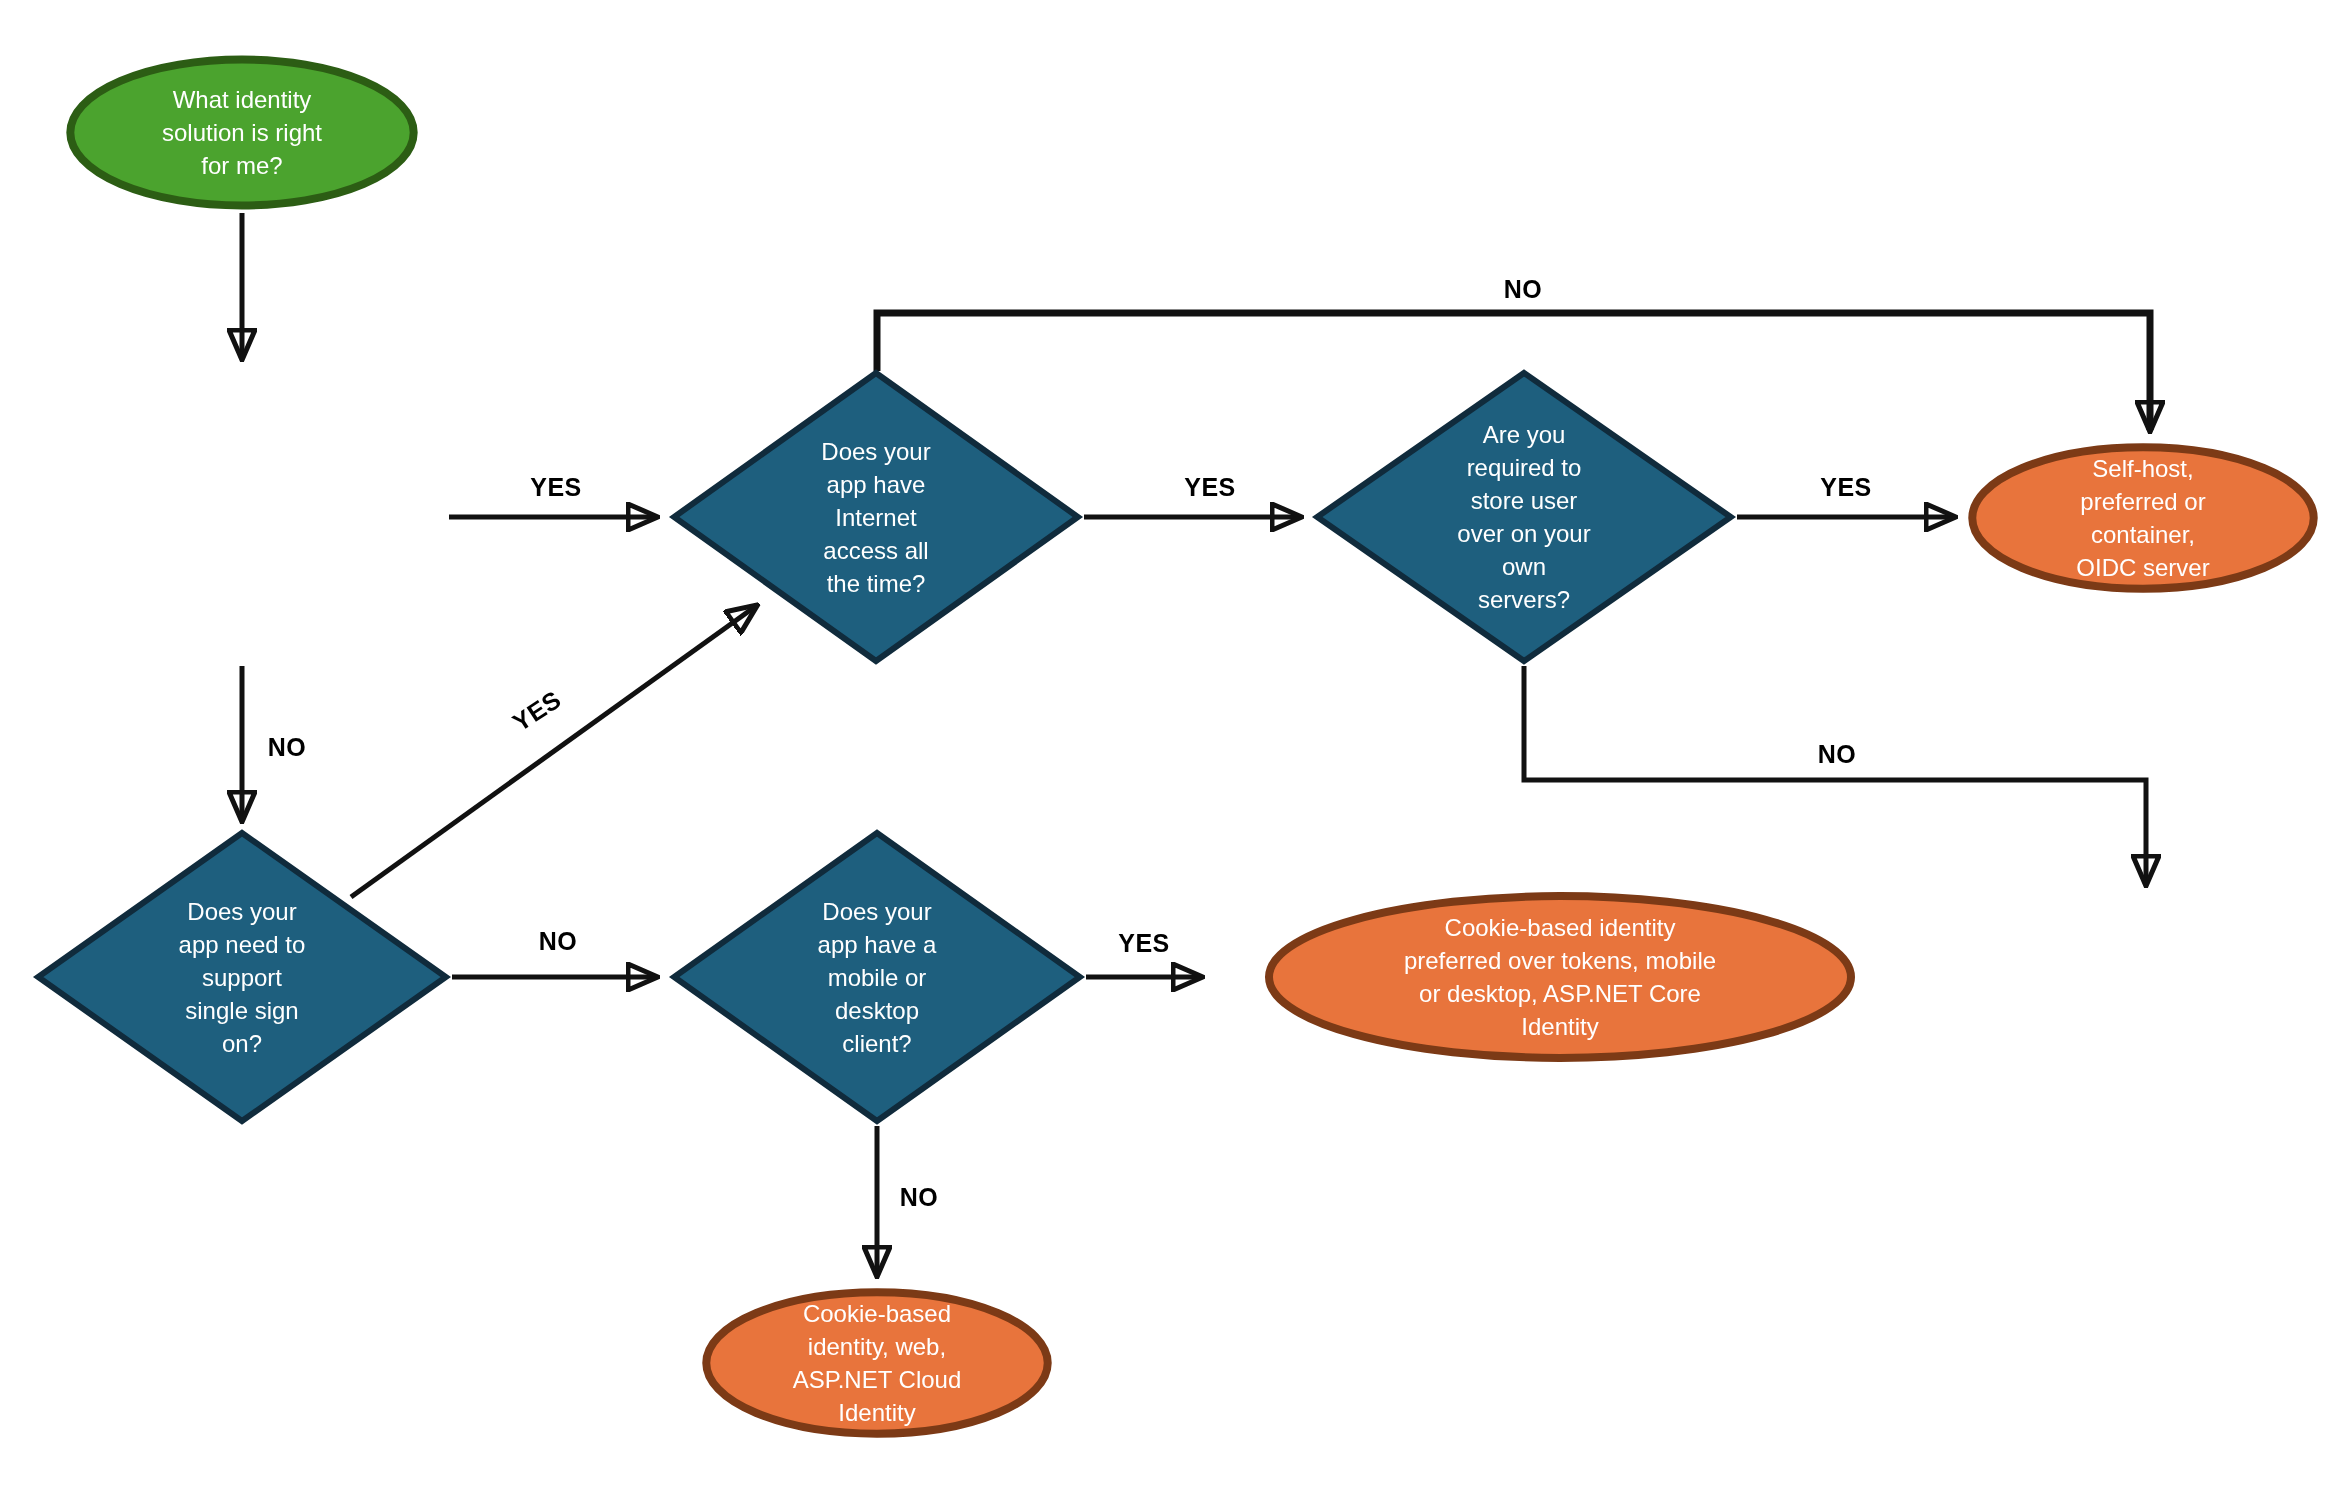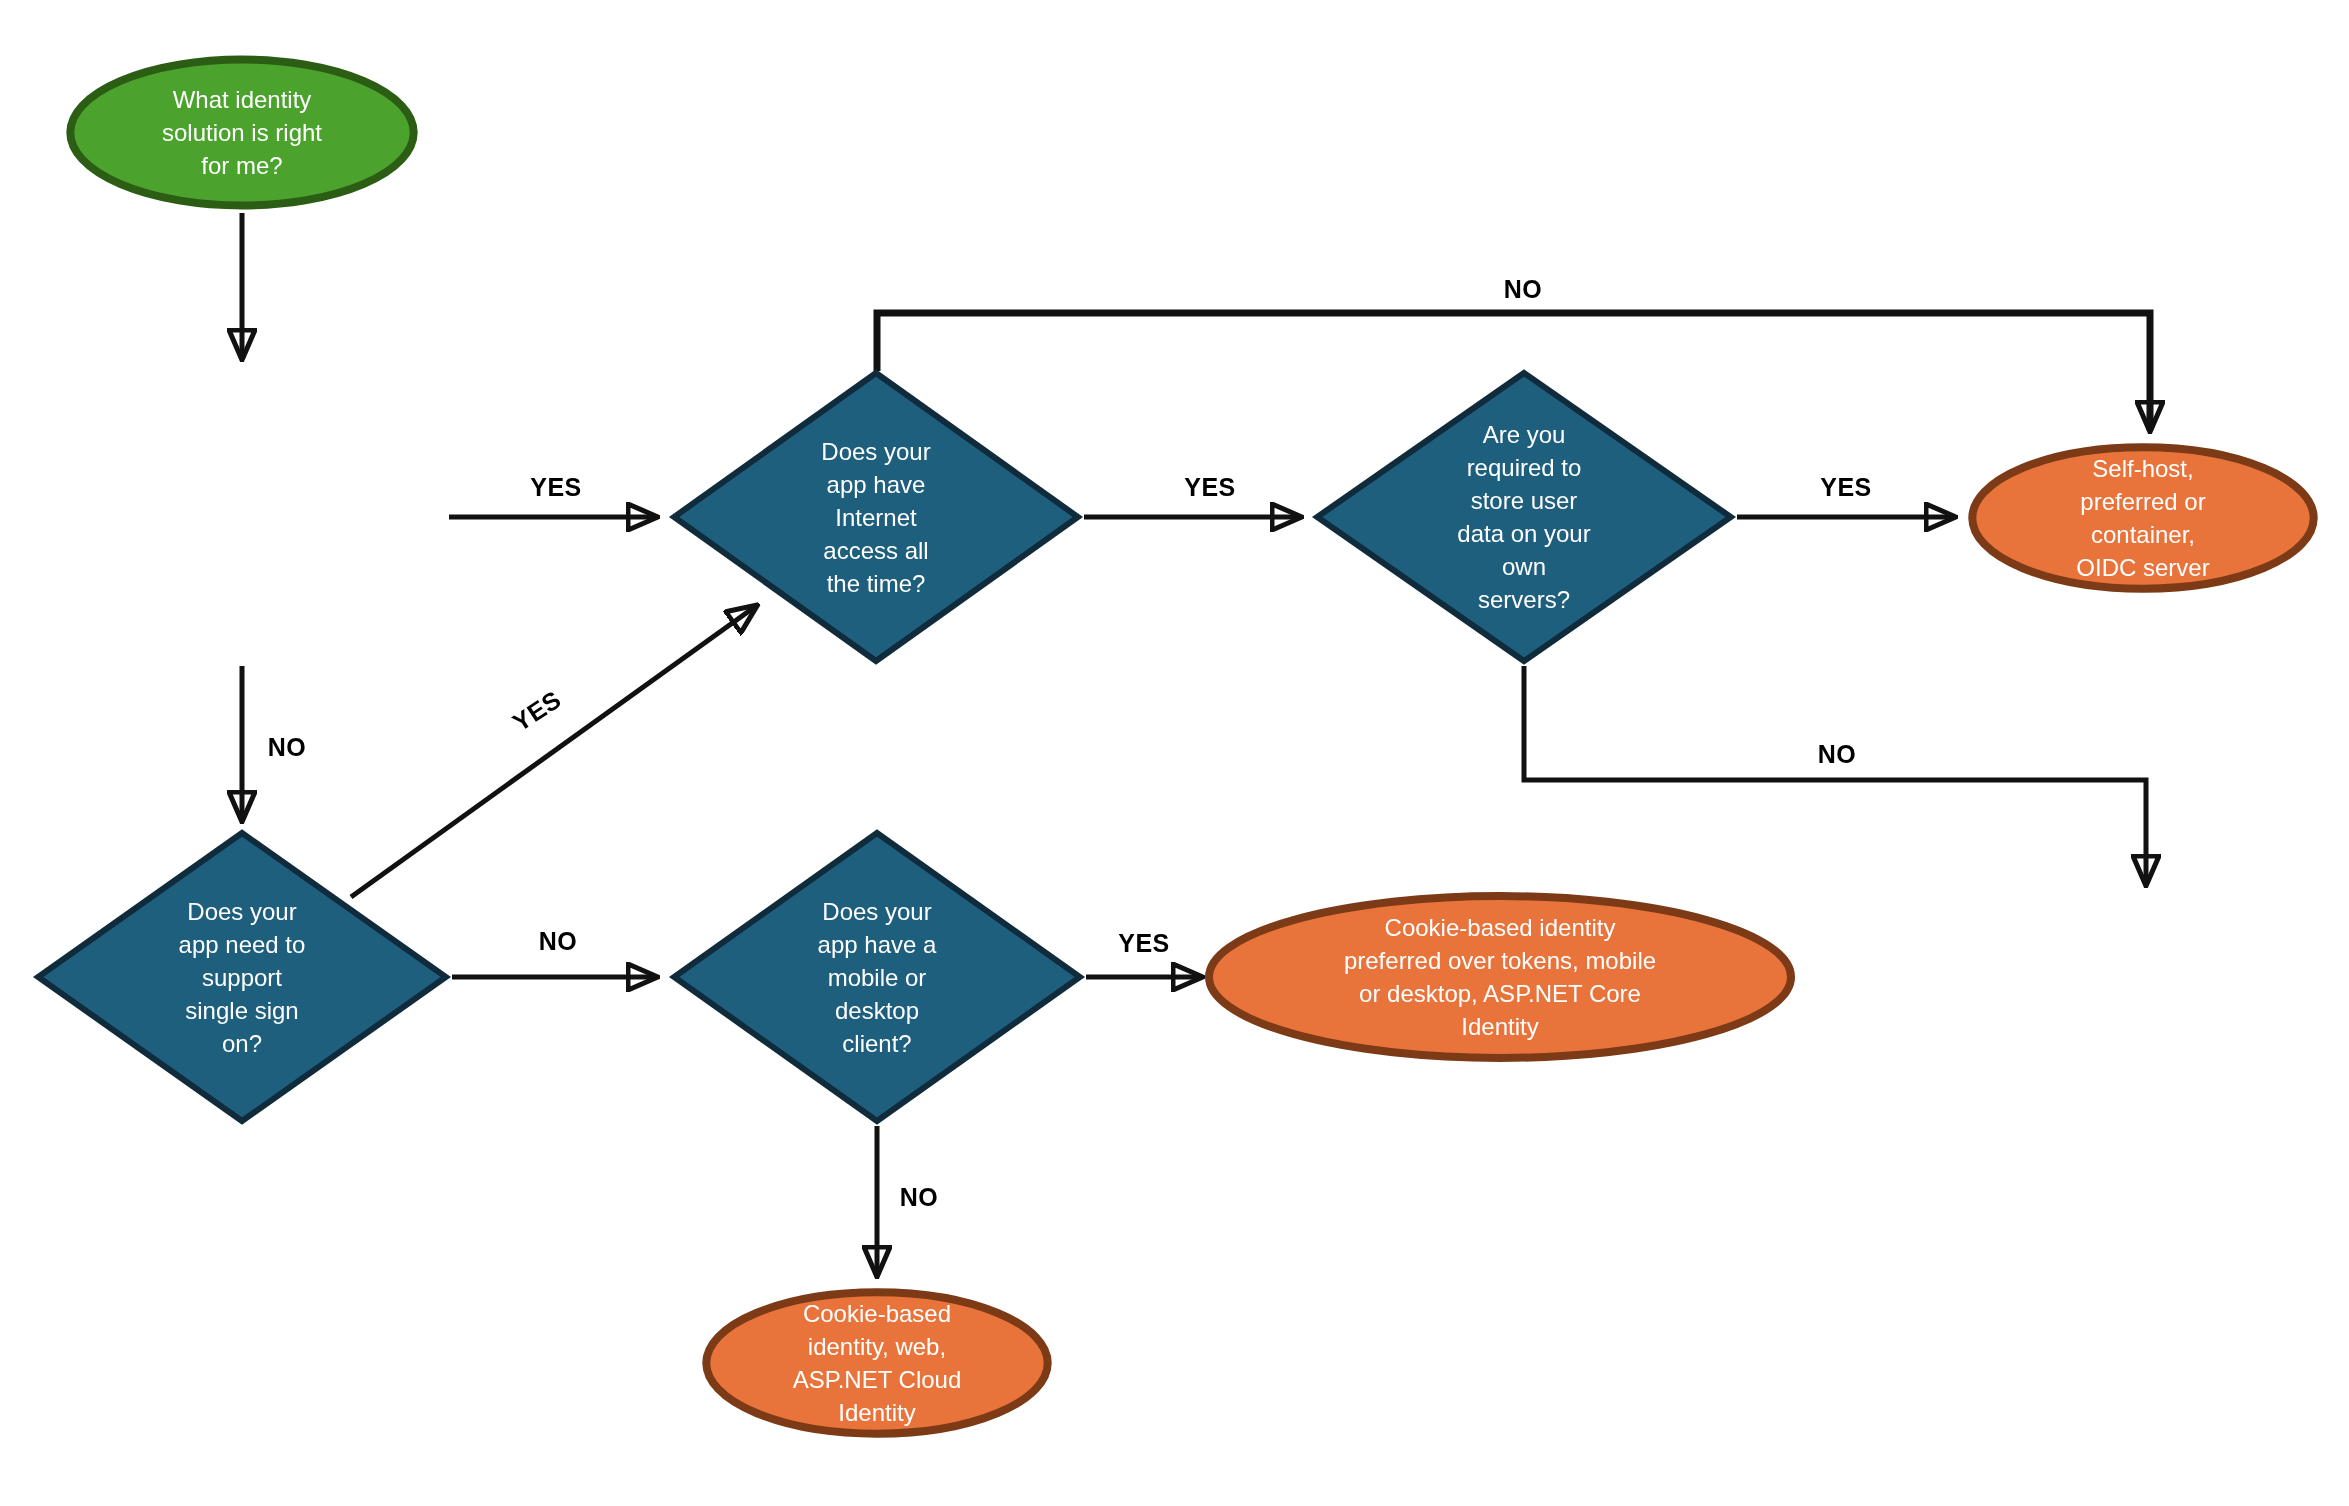--- a/index.html
+++ b/index.html
@@ -98,21 +98,21 @@
 the time?</div>
   </div>
 
   <div class="node diamond" style="left:1313px;top:370px;width:422px;height:294px">
     <svg viewBox="0 0 100 100" preserveAspectRatio="none">
         <polygon points="50,1 99,50 50,99 1,50"></polygon>
       </svg>
     <div class="node-text">Are you
 required to
 store user
-data on your
+over on your
 own
 servers?</div>
   </div>
 
   <div class="node diamond" style="left:34px;top:830px;width:416px;height:294px">
     <svg viewBox="0 0 100 100" preserveAspectRatio="none">
         <polygon points="50,1 99,50 50,99 1,50"></polygon>
       </svg>
     <div class="node-text">Does your
 app need to
@@ -135,21 +135,21 @@
   <div class="node outcome" style="left:1967px;top:442px;width:352px;height:152px">
     <svg viewBox="0 0 100 100" preserveAspectRatio="none">
         <ellipse cx="50" cy="50" rx="48.5" ry="46.5"></ellipse>
       </svg>
     <div class="node-text">Self-host,
 preferred or
 container,
 OIDC server</div>
   </div>
 
-  <div class="node outcome" style="left:1200px;top:890px;width:600px;height:174px">
+  <div class="node outcome" style="left:1260px;top:890px;width:600px;height:174px">
     <svg viewBox="0 0 100 100" preserveAspectRatio="none">
         <ellipse cx="50" cy="50" rx="48.5" ry="46.5"></ellipse>
       </svg>
     <div class="node-text">Cookie-based identity
 preferred over tokens, mobile
 or desktop, ASP.NET Core
 Identity</div>
   </div>
 
 

